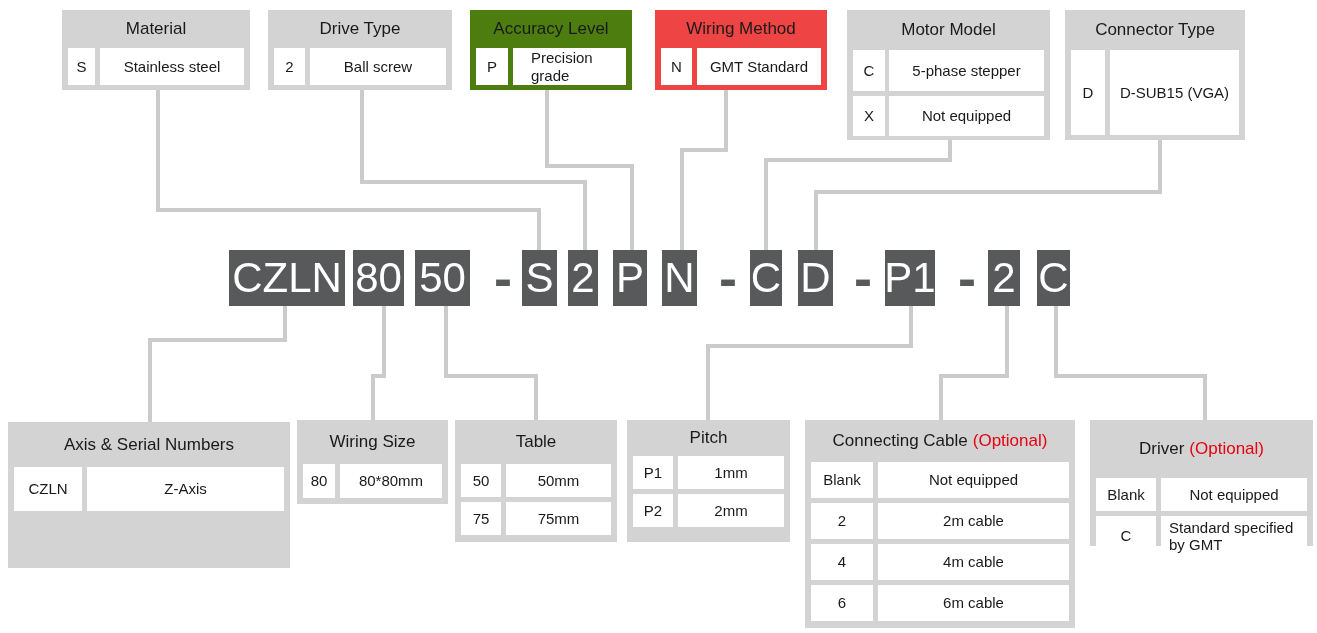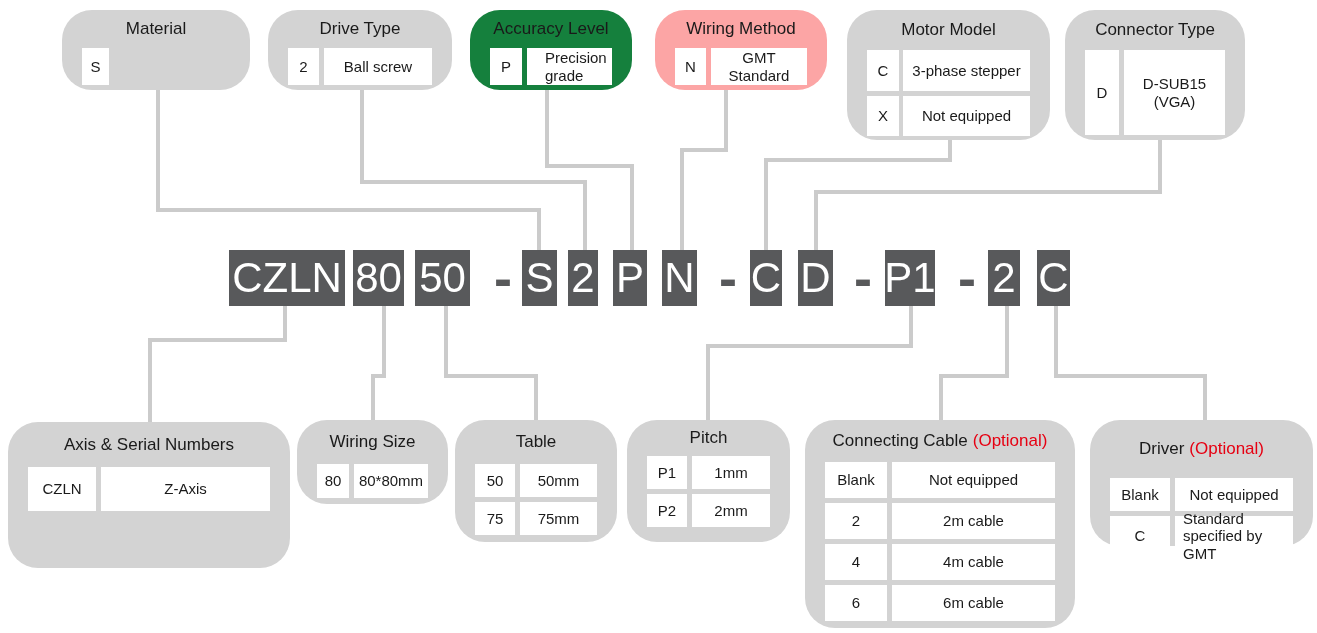--- a/index.html
+++ b/index.html
@@ -1,21 +1,21 @@
 <!DOCTYPE html>
 <html><head>
 <meta charset="utf-8">
 <style>
   html,body{margin:0;padding:0;background:#fff;}
   .canvas{
     position:relative;width:1317px;height:633px;background:#ffffff;overflow:hidden;
     font-family:"Liberation Sans","DejaVu Sans",sans-serif;color:#1a1a1a;
   }
   
-  .gbox{position:absolute;background:#d3d3d3;box-sizing:border-box;padding:0 20px;border-radius:30px;}
+  .gbox{position:absolute;background:#d3d3d3;box-sizing:border-box;padding:0 6px;}
   .gtitle{display:flex;align-items:center;justify-content:center;font-size:17px;}
   .gtitle .opt{margin-left:5px;}
   .grow{display:flex;gap:5px;margin-bottom:5px;}
   .cell{background:#ffffff;display:flex;align-items:center;justify-content:center;
         font-size:15px;line-height:1.15;box-sizing:border-box;}
   .cell.code{flex:0 0 auto;}
   .cell.desc{flex:1 1 auto;text-align:center;}
   .cell.desc.left{justify-content:flex-start;text-align:left;padding-left:18px;padding-right:4px;}
   .cell.desc.left2{justify-content:flex-start;text-align:left;padding-left:8px;padding-right:2px;}
   
@@ -68,56 +68,57 @@
       <div class="lrect" style="left: 1054px; top: 374px; width: 153px; height: 4px; background: rgb(203, 203, 203);"></div>
       <div class="lrect" style="left: 1203px; top: 374px; width: 4px; height: 46px; background: rgb(203, 203, 203);"></div>
     </div>
   <div id="boxes-layer">
       <div class="gbox" style="left: 62px; top: 10px; width: 188px; height: 80px; background: rgb(211, 211, 211);">
         <div class="gtitle" style="height: 38px;">
           <span>Material</span>
         </div>
         <div class="grow">
           <div class="cell code" style="width: 27px; height: 37px;">S</div>
+          <div class="cell desc" style="height: 37px;">Stainless steel</div>
         </div>
       </div>
       <div class="gbox" style="left: 268px; top: 10px; width: 184px; height: 80px; background: rgb(211, 211, 211);">
         <div class="gtitle" style="height: 38px;">
           <span>Drive Type</span>
         </div>
         <div class="grow">
           <div class="cell code" style="width: 31px; height: 37px;">2</div>
           <div class="cell desc" style="height: 37px;">Ball screw</div>
         </div>
       </div>
-      <div class="gbox" style="left: 470px; top: 10px; width: 162px; height: 80px; background: #15803d;">
+      <div class="gbox" style="left: 470px; top: 10px; width: 162px; height: 80px; background: #4d7c0f;">
         <div class="gtitle" style="height: 38px;">
           <span>Accuracy Level</span>
         </div>
         <div class="grow">
           <div class="cell code" style="width: 32px; height: 37px;">P</div>
           <div class="cell desc left" style="height: 37px;">Precision grade</div>
         </div>
       </div>
-      <div class="gbox" style="left: 655px; top: 10px; width: 172px; height: 80px; background: #fca5a5;">
+      <div class="gbox" style="left: 655px; top: 10px; width: 172px; height: 80px; background: #ef4444;">
         <div class="gtitle" style="height: 38px;">
           <span>Wiring Method</span>
         </div>
         <div class="grow">
           <div class="cell code" style="width: 31px; height: 37px;">N</div>
           <div class="cell desc" style="height: 37px;">GMT Standard</div>
         </div>
       </div>
       <div class="gbox" style="left: 847px; top: 10px; width: 203px; height: 130px; background: rgb(211, 211, 211);">
         <div class="gtitle" style="height: 40px;">
           <span>Motor Model</span>
         </div>
         <div class="grow" style="gap: 4px;">
           <div class="cell code" style="width: 32px; height: 41px;">C</div>
-          <div class="cell desc" style="height: 41px;">3-phase stepper</div>
+          <div class="cell desc" style="height: 41px;">5-phase stepper</div>
         </div>
         <div class="grow" style="gap: 4px;">
           <div class="cell code" style="width: 32px; height: 40px;">X</div>
           <div class="cell desc" style="height: 40px;">Not equipped</div>
         </div>
       </div>
       <div class="gbox" style="left: 1065px; top: 10px; width: 180px; height: 130px; background: rgb(211, 211, 211);">
         <div class="gtitle" style="height: 40px;">
           <span>Connector Type</span>
         </div>

